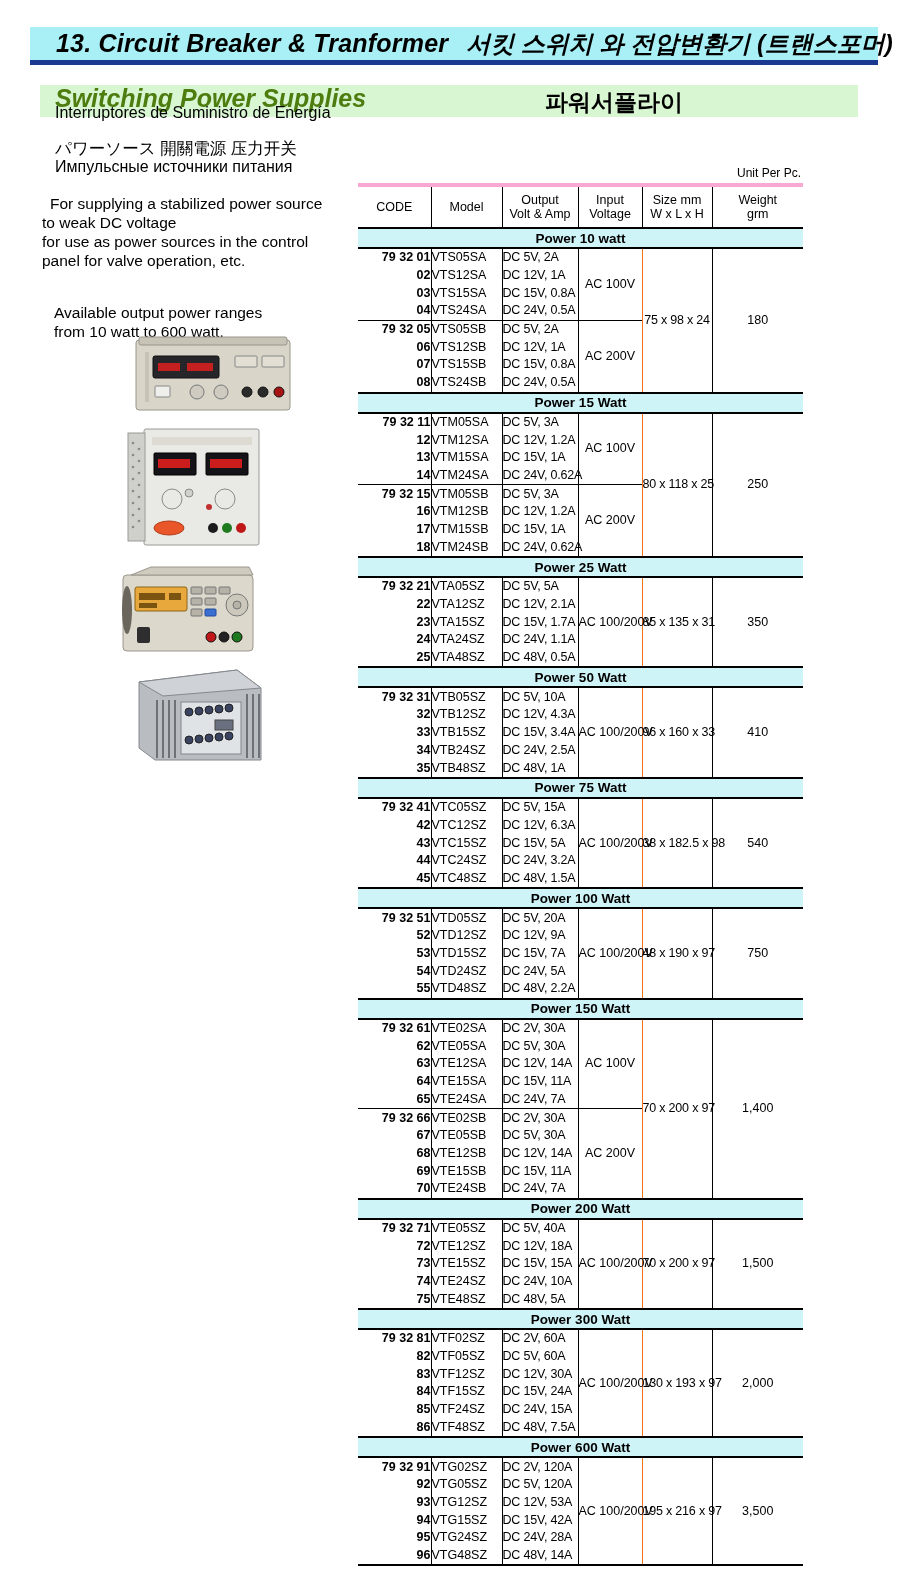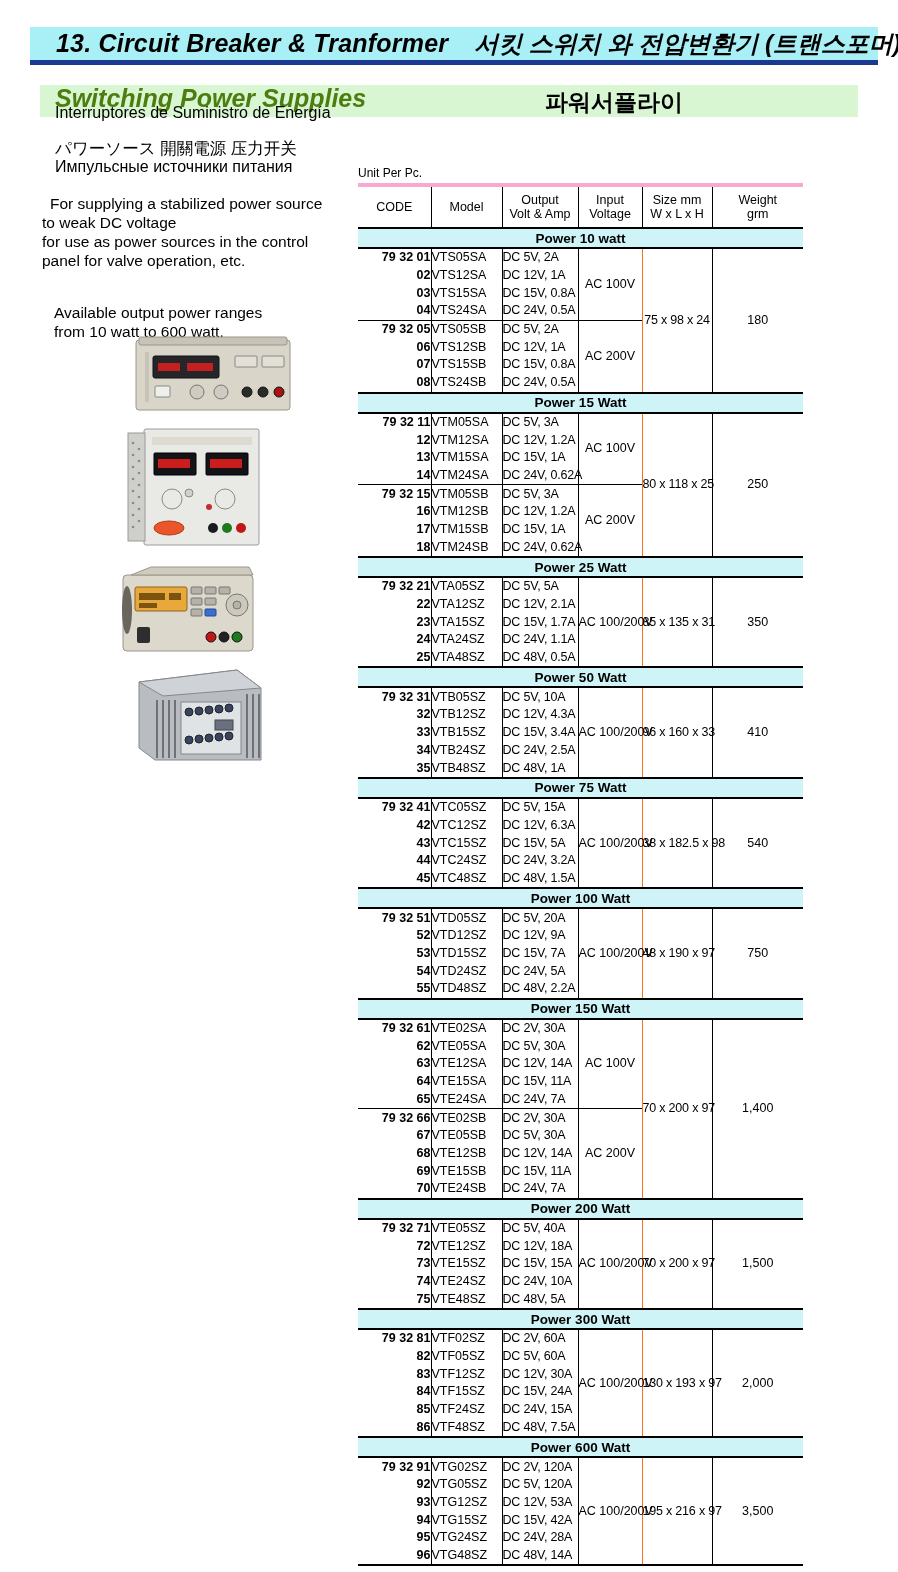--- a/index.html
+++ b/index.html
@@ -2,35 +2,35 @@
 <html><head>
 <meta charset="utf-8">
 <style>
   html,body{margin:0;padding:0;background:#ffffff;}
   .page{position:relative;width:898px;height:1572px;background:#ffffff;overflow:hidden;
         font-family:"Liberation Sans", sans-serif;color:#000;}
 
   
   .chapter-bar{position:absolute;left:30px;top:27px;width:848px;height:38px;
     background:#a8f0f6;border-bottom:5px solid #1b3990;
-    display:flex;align-items:center;padding-left:26px;box-sizing:border-box;gap:26px;}
+    display:flex;align-items:center;padding-left:26px;box-sizing:border-box;gap:18px;}
   .chapter-bar .en{font-size:25px;font-weight:bold;font-style:italic;letter-spacing:.2px;white-space:nowrap;}
   .chapter-bar .ko{font-size:24px;font-weight:bold;font-style:italic;white-space:nowrap;}
 
   
   .title-band{position:absolute;left:40px;top:85px;width:818px;height:32px;background:#d9f6d3;}
   .title-en{position:absolute;left:55px;top:84px;font-size:25px;font-weight:bold;font-style:italic;color:#4d7c0f;}
   .title-ko{position:absolute;left:545px;top:87px;font-size:23px;font-weight:bold;}
 
   .subtitle{position:absolute;left:55px;font-size:16px;white-space:nowrap;}
   .sub-es{top:104px;}
   .sub-jazh{top:138px;font-size:16.5px;text-align:right;}
   .sub-ru{top:158px;}
 
-  .unit-note{position:absolute;left:358px;top:166px;width:443px;font-size:12px;}
+  .unit-note{position:absolute;left:358px;top:166px;width:443px;text-align:right;font-size:12px;}
 
   
   .desc{position:absolute;left:42px;top:194px;width:320px;font-size:15.5px;line-height:19px;}
   .desc2{position:absolute;left:42px;top:303px;width:320px;font-size:15.5px;line-height:19px;}
   .desc .line:nth-child(1){padding-left:8px;}
   .desc .line:nth-child(5){padding-left:92px;}
   .desc2 .line{padding-left:12px;}
 
   
   .photo{position:absolute;}

